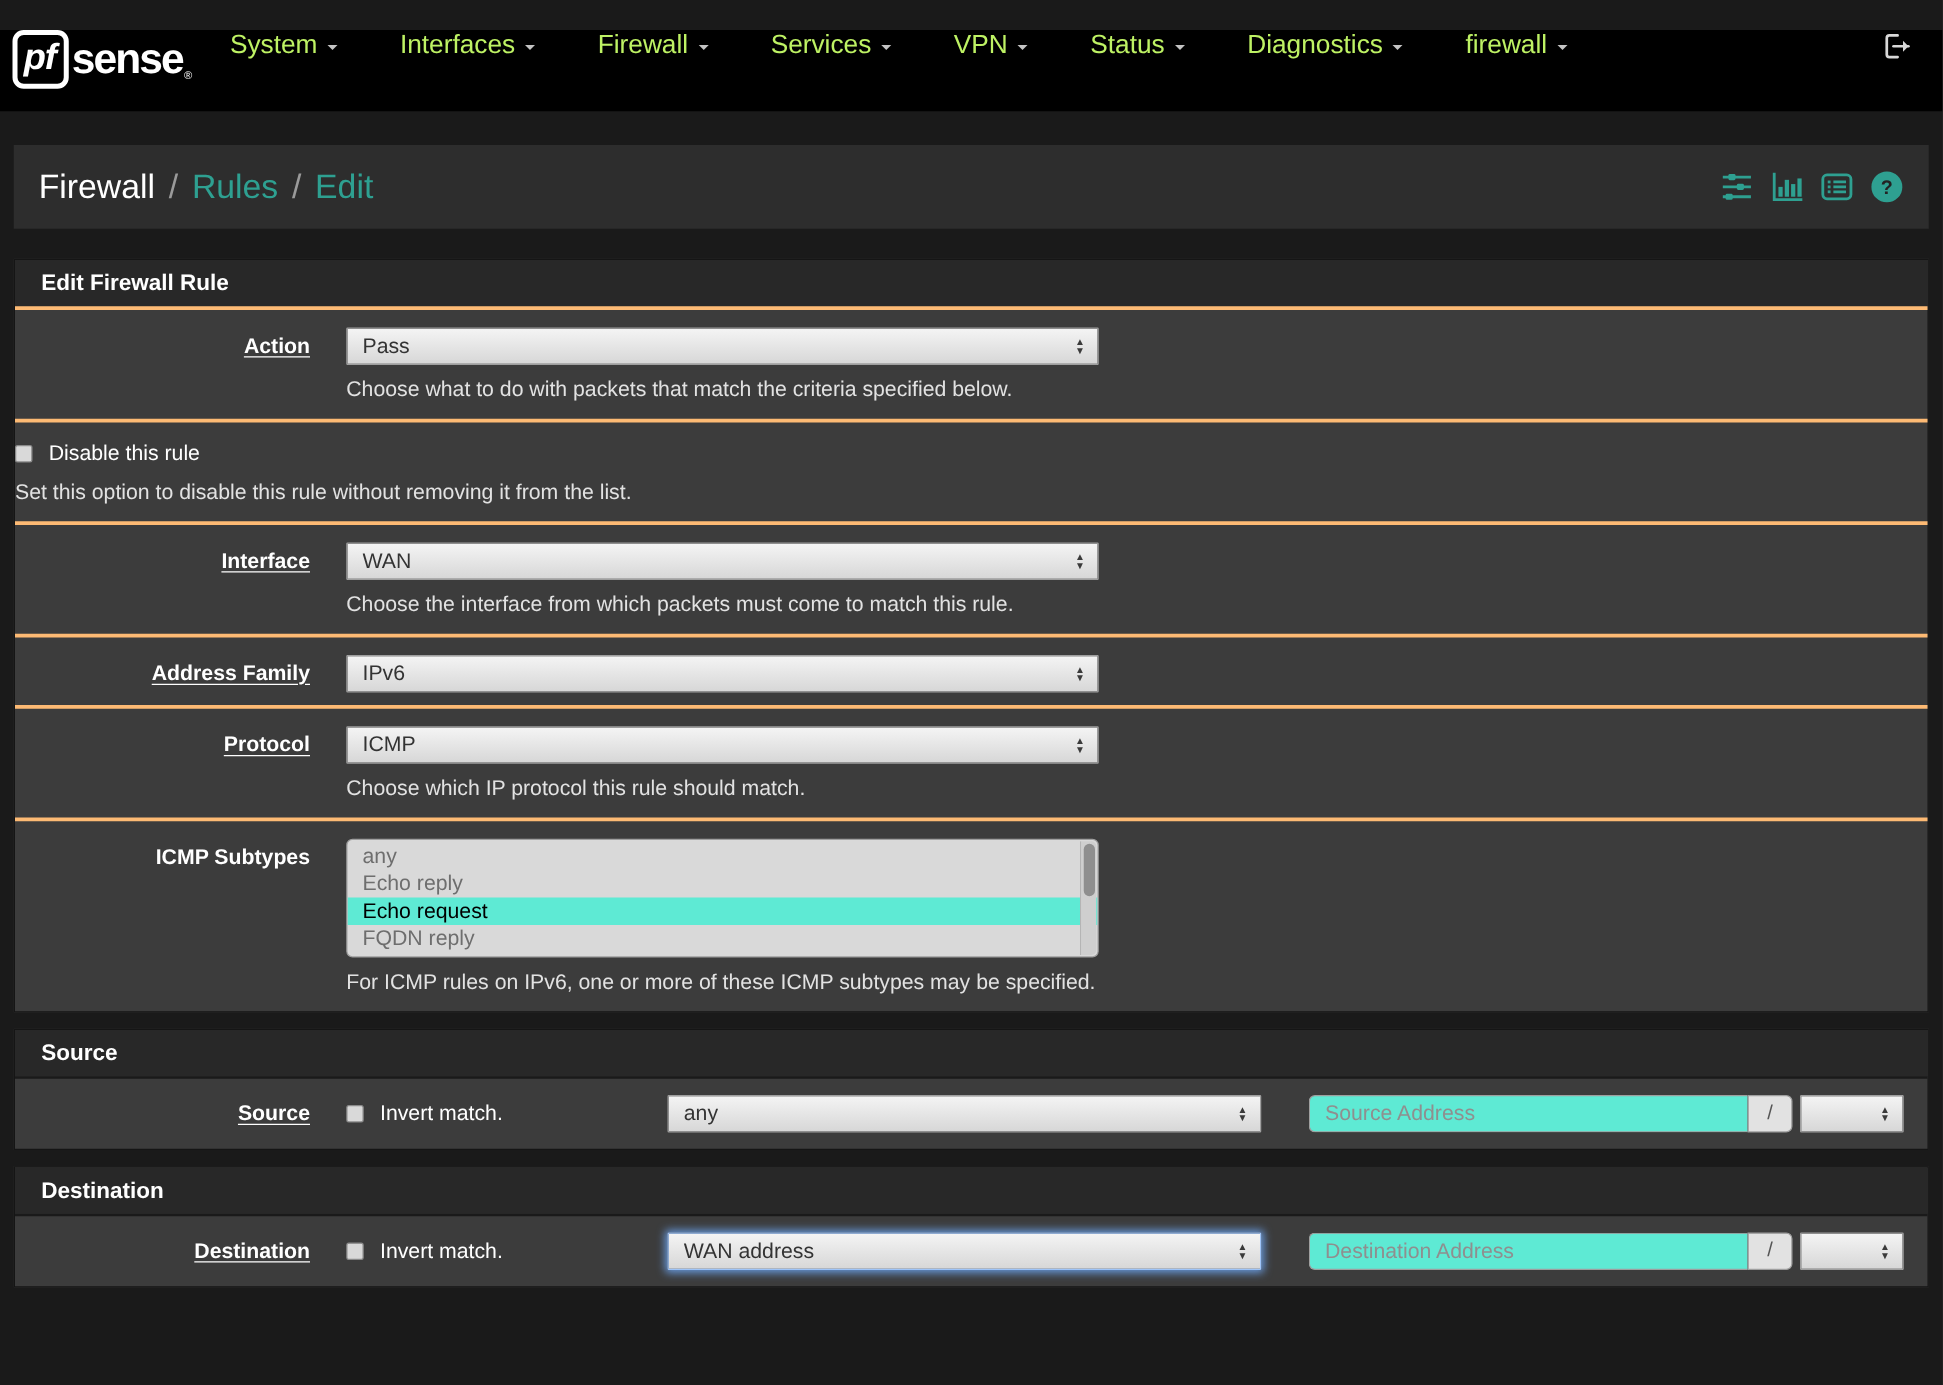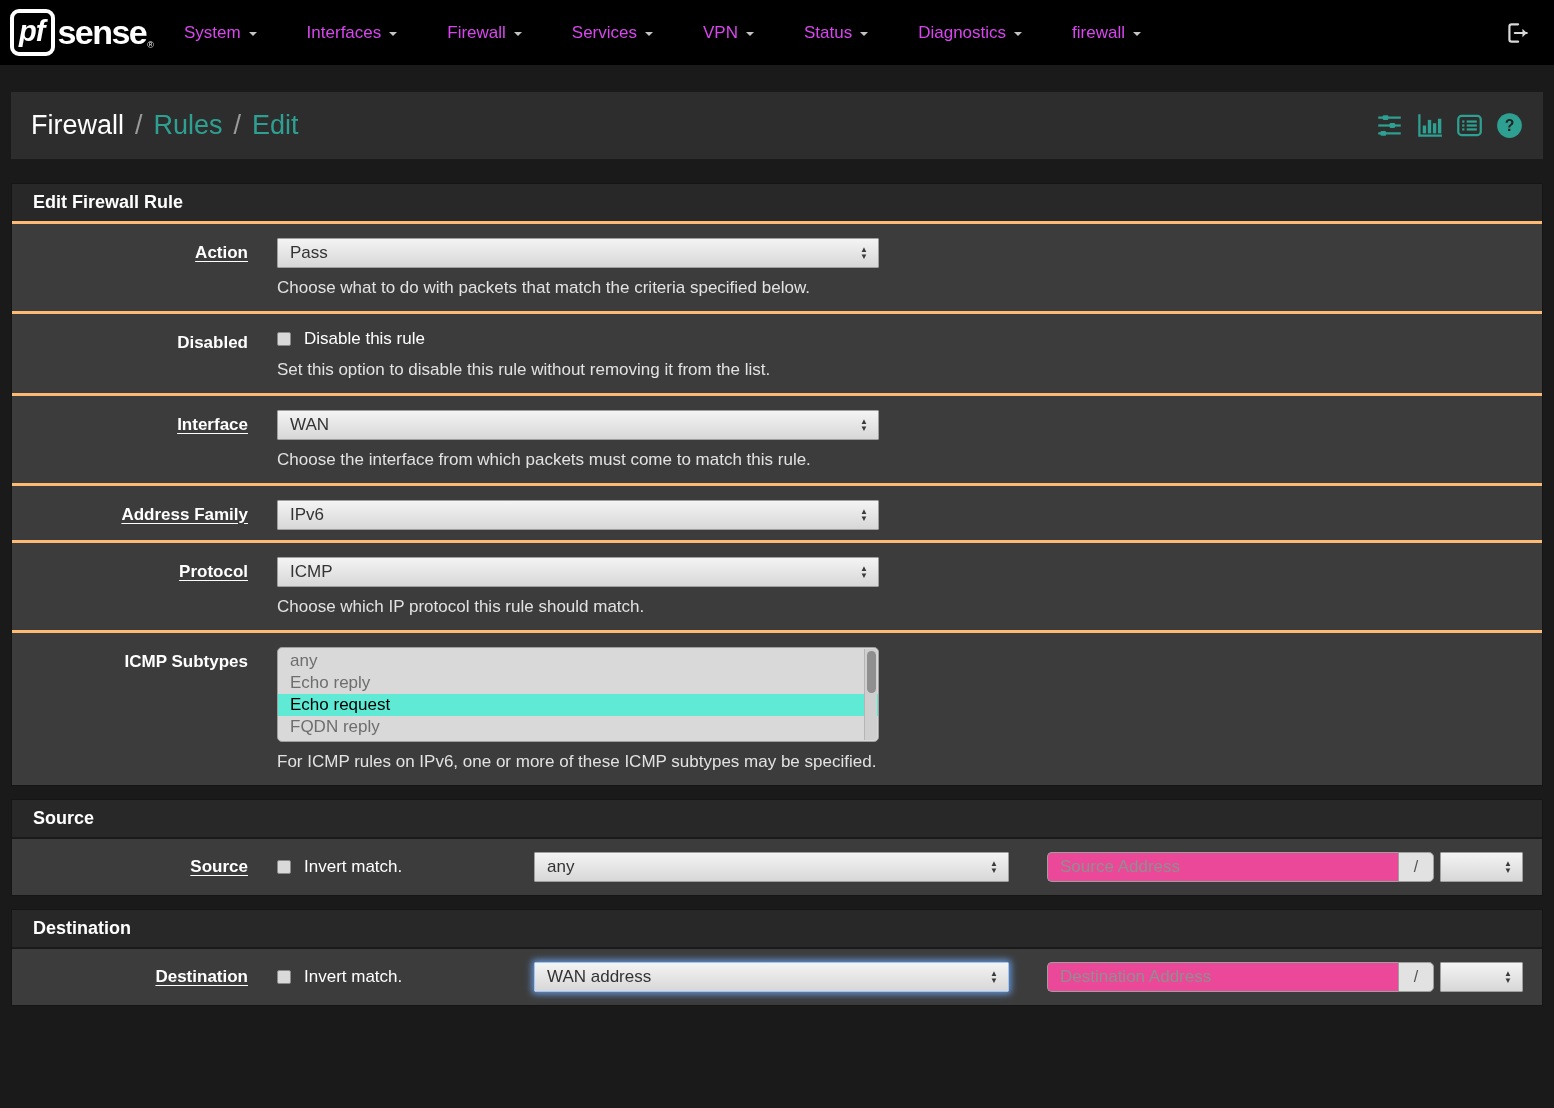--- a/index.html
+++ b/index.html
@@ -1,28 +1,28 @@
 <!DOCTYPE html>
 <html><head>
 <meta charset="utf-8">
 <style>
   * { margin:0; padding:0; box-sizing:border-box; }
   html,body { width:1554px; height:1108px; background:#1a1a1a;
     font-family:"Liberation Sans","DejaVu Sans",sans-serif; overflow:hidden; }
 
   
-  .navbar { height:65px; background:#000; display:flex; align-items:center;
-    padding:0 24px 0 10px; }
+  .navbar { height:65px; background:#000; display:flex; align-items:flex-start;
+    padding:0 24px 0 10px;margin-top:24px; }
   .brand { display:flex; align-items:center; color:#fff; cursor:pointer; }
   .brand-box { border:4px solid #fff; border-radius:9px; font-style:italic;
     font-weight:bold; font-size:29px; padding:2px 7px 4px 5px; letter-spacing:-1px; }
   .brand-text { font-weight:bold; font-size:34px; letter-spacing:-1.5px; margin-left:2px; }
   .brand-reg { font-size:9px; align-self:flex-end; margin:0 0 6px 1px; }
   .nav-items { display:flex; margin-left:30px; gap:50px; align-items:center; }
-  .nav-item { color:#d946ef; font-size:17px; display:flex; align-items:center;
+  .nav-item { color:#bef264; font-size:21px; display:flex; align-items:center;
     gap:8px; cursor:pointer; white-space:nowrap; }
   .caret { width:0; height:0; border-left:4px solid transparent;
     border-right:4px solid transparent; border-top:4px solid #c4c4c4; margin-top:3px; }
   .logout { margin-left:auto; cursor:pointer; display:flex; align-items:center; }
 
   
   .crumbbar { margin:27px 11px 0; background:#2d2d2d; height:67px;
     display:flex; align-items:center; padding:0 20px; }
   .crumbs { font-size:27px; display:flex; align-items:baseline; }
   .crumb-section { color:#fff; }
@@ -72,21 +72,21 @@
     background:#cfcfcf; border-left:1px solid #b5b5b5; border-radius:0 4px 4px 0; }
   .thumb { width:9px; height:42px; background:#8f8f8f; border-radius:5px;
     margin:2px auto 0; cursor:pointer; }
 
   .addr-row { display:flex; align-items:center; border-top:2px solid #1a1a1a;
     padding:13px 0; }
   .addr-row .label-col { padding-top:0; }
   .invert { width:257px; display:flex; align-items:center; gap:13px;
     color:#fff; font-size:17px; }
   .addr-group { display:flex; margin-left:38px; align-items:center; }
-  .text-input { width:351px; height:30px; background:#ec4899;
+  .text-input { width:351px; height:30px; background:#5eead4;
     border:1px solid #9f9f9f; border-right:none; border-radius:5px 0 0 5px;
     padding:0 12px; font-size:17px; color:#333; font-family:inherit; outline:none; }
   .text-input::placeholder { color:#8f8f8f; }
   .slash { width:36px; height:30px; background:#e2e2e2; border:1px solid #9f9f9f;
     border-radius:0 5px 5px 0; display:flex; align-items:center;
     justify-content:center; color:#555; font-size:16px; }
   .mini-wrap { margin-left:6px; }
 </style>
 </head>
 <body>
@@ -199,21 +199,20 @@
         <span class="arrows">
             <span>▲</span>
             <span>▼</span>
           </span>
       </div>
       <div class="help">Choose what to do with packets that match the criteria specified below.</div>
     </div>
   </div>
 
   <div class="form-row">
-    <div class="label-col"><span class="flabel plain">Disabled</span></div>
     <div class="content-col">
       <div class="checkline">
         <span class="checkbox"></span>
         <span>Disable this rule</span>
       </div>
       <div class="help">Set this option to disable this rule without removing it from the list.</div>
     </div>
   </div>
 
   <div class="form-row">

